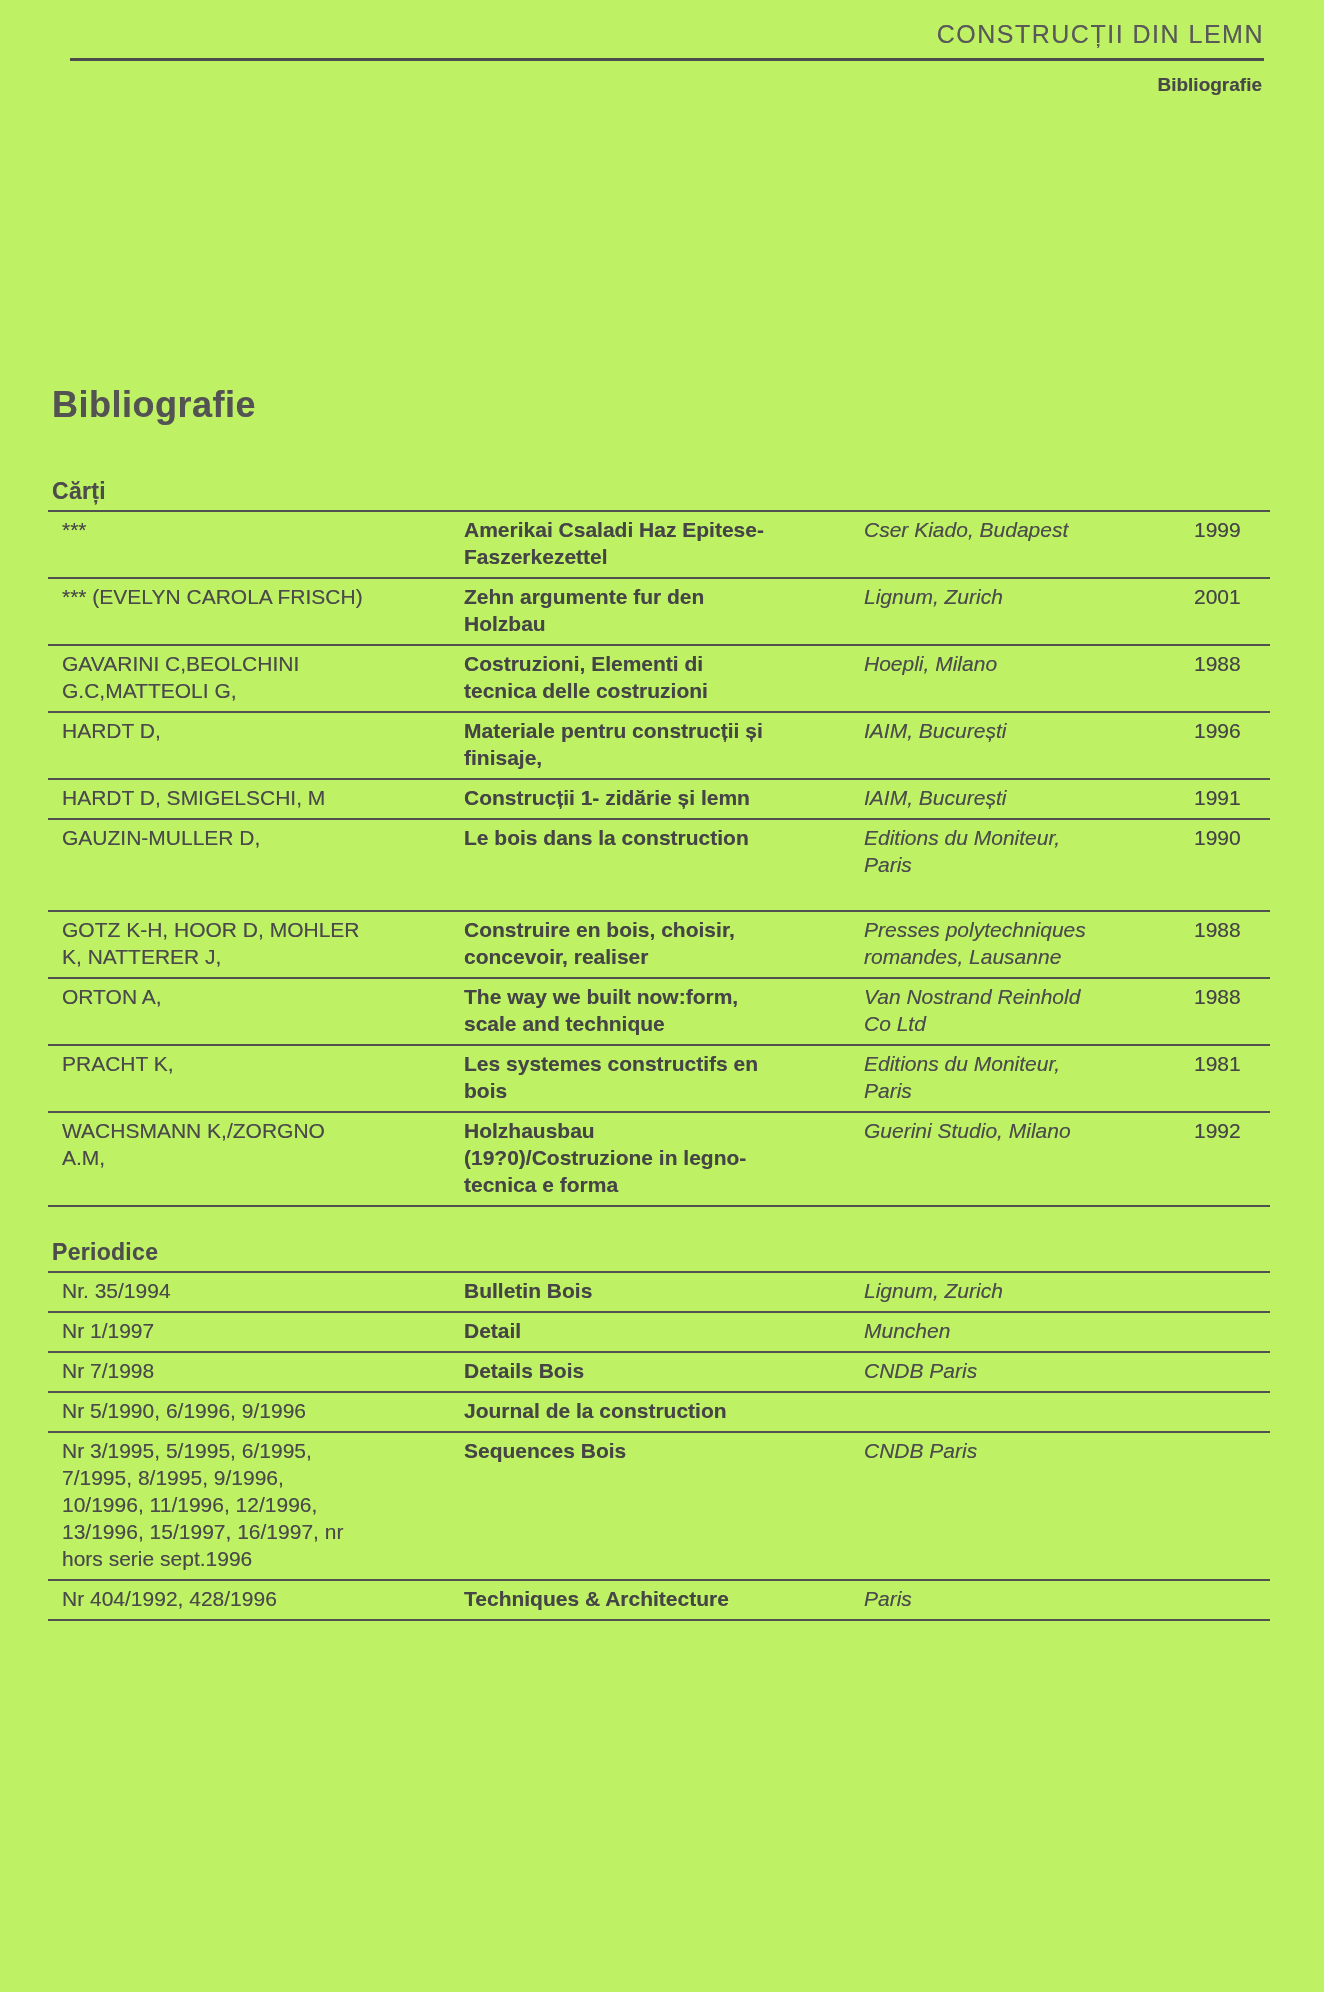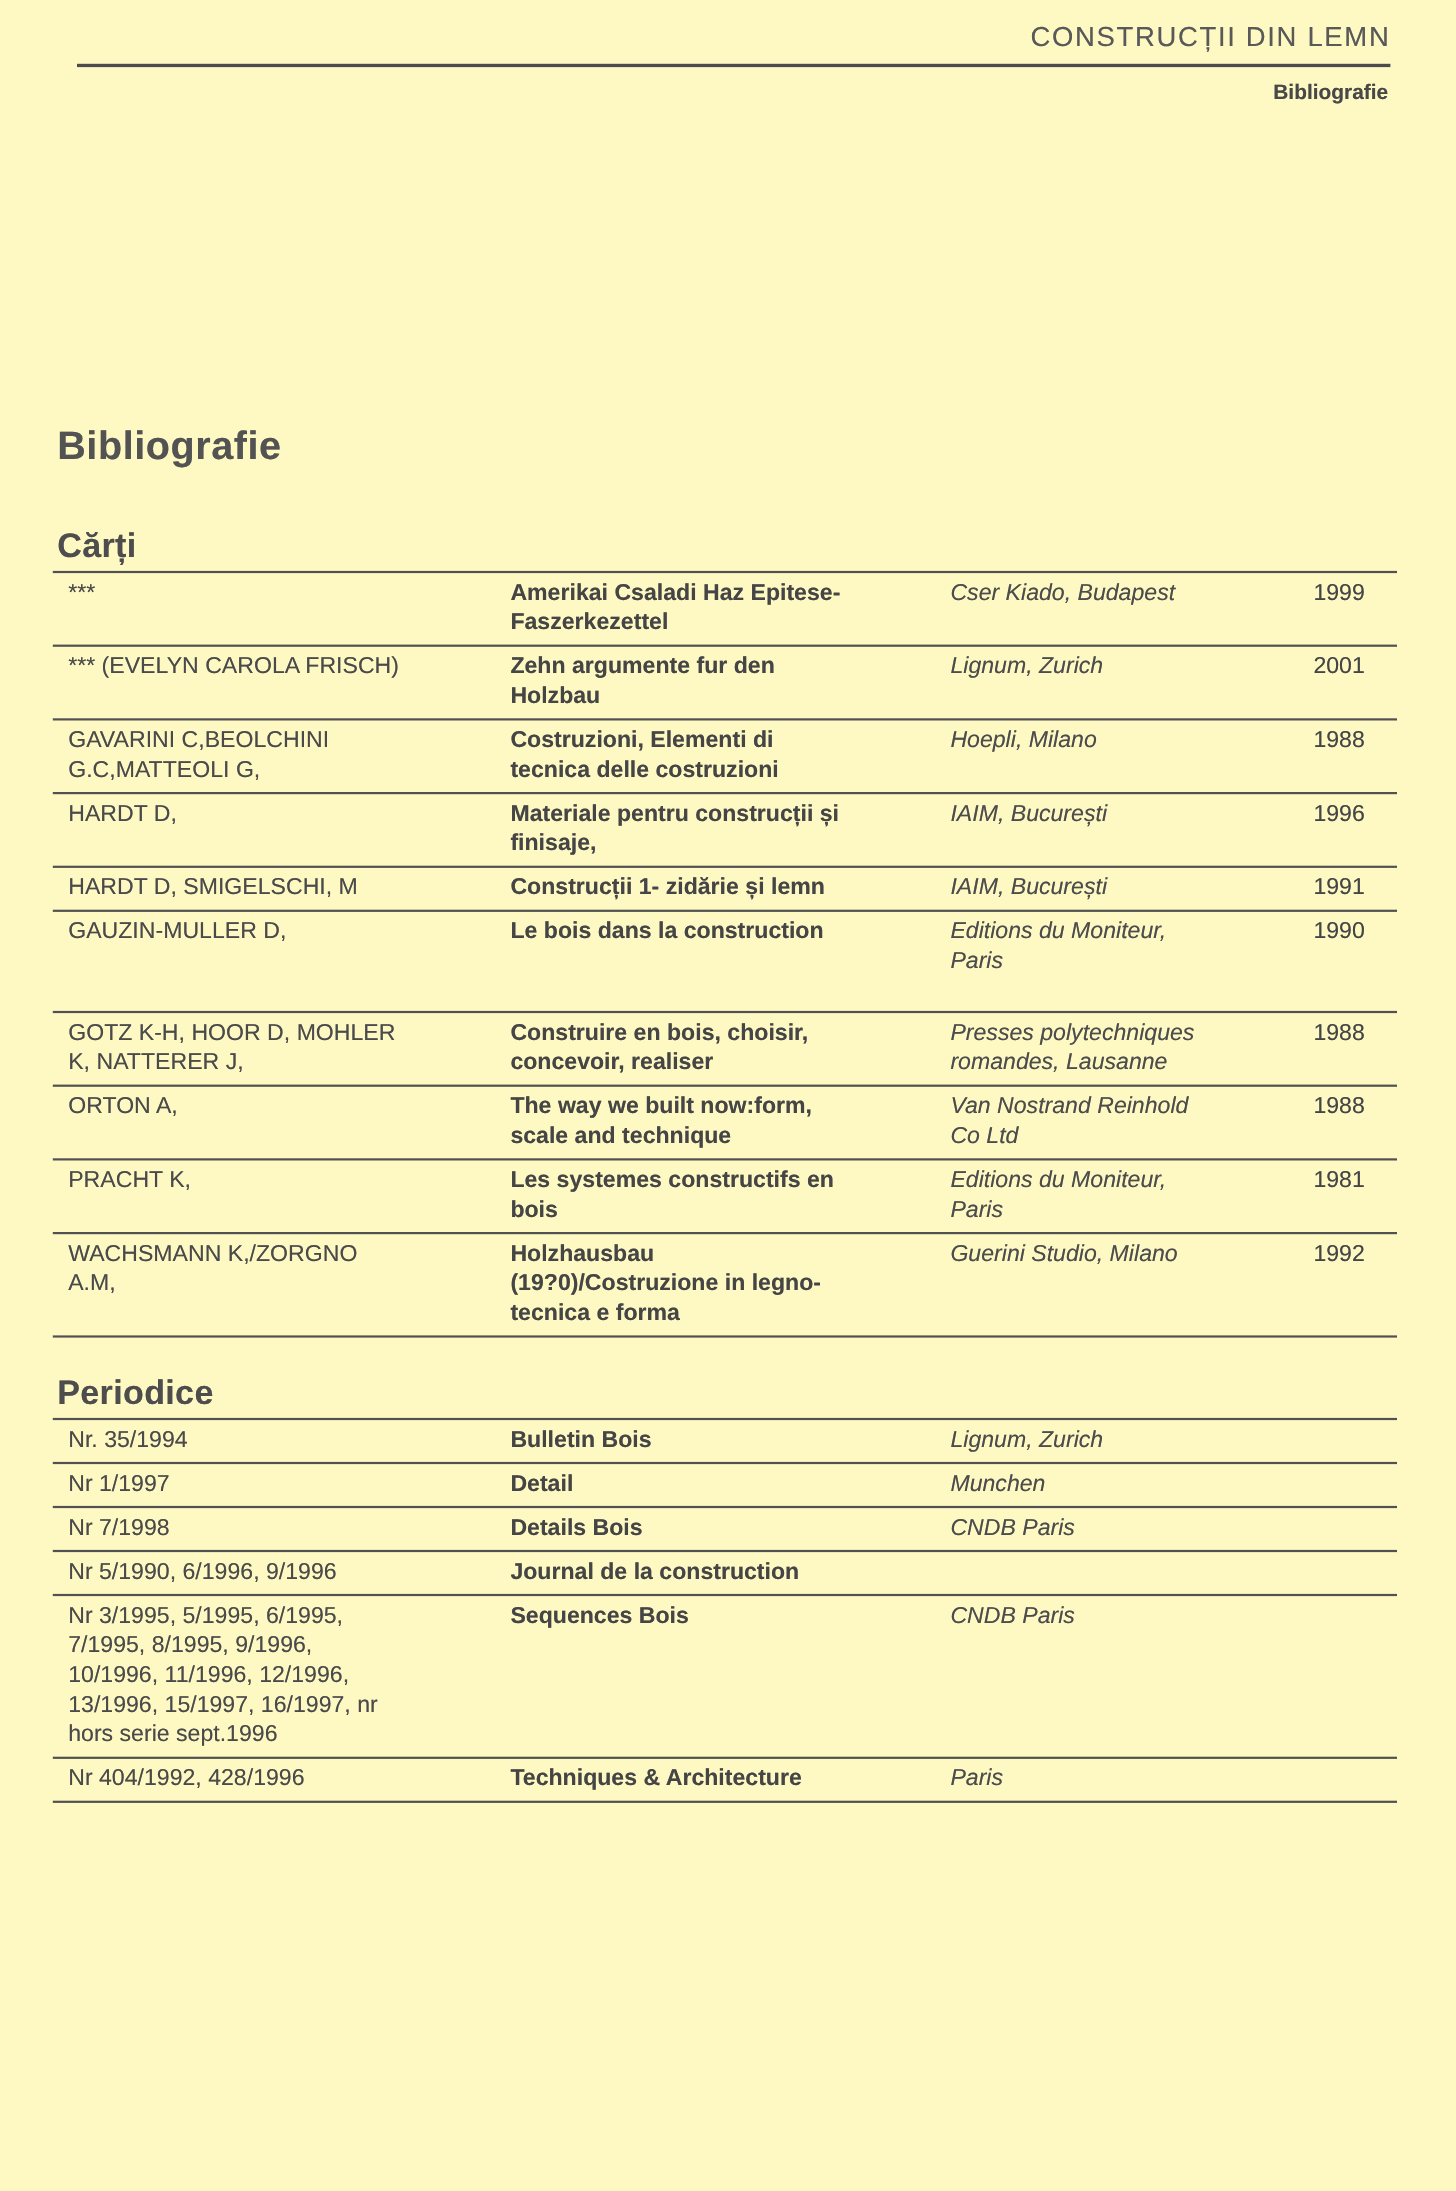--- a/index.html
+++ b/index.html
@@ -5,21 +5,21 @@
   html,body{margin:0;padding:0;}
   body{
     width:1324px;height:1992px;
     background:#ffffff;
     font-family:"Liberation Sans", sans-serif;
     color:#4a4a4a;
     -webkit-font-smoothing:antialiased;
   }
   .page{
     position:relative;width:1324px;height:1992px;overflow:hidden;
-    background:#fef9c3;
+    background:#bef264;
   }
   .scan-text{ text-shadow:0 0 0.6px rgba(90,90,90,0.55); }
 
   
   .header{ padding-top:20px; }
   .header-title{
     text-align:right; margin-right:60px;
     font-size:25px; letter-spacing:1.5px; color:#595959;
     font-weight:normal;
   }
@@ -35,21 +35,21 @@
   
   .page-title{
     margin:288px 0 0 52px;
     font-size:36px; font-weight:bold; letter-spacing:0.5px;
     color:#535353;
   }
 
   
   .section-heading{
     margin:52px 0 0 52px;
-    font-size:31px; font-weight:bold; letter-spacing:0.3px;
+    font-size:23px; font-weight:bold; letter-spacing:0.3px;
     color:#4d4d4d;
   }
   .section-heading.periodicals{ margin-top:32px; }
 
   
   table.bib{
     margin-left:48px; margin-top:5px;
     width:1222px;
     border-collapse:collapse;
     border-top:2px solid #515151;

